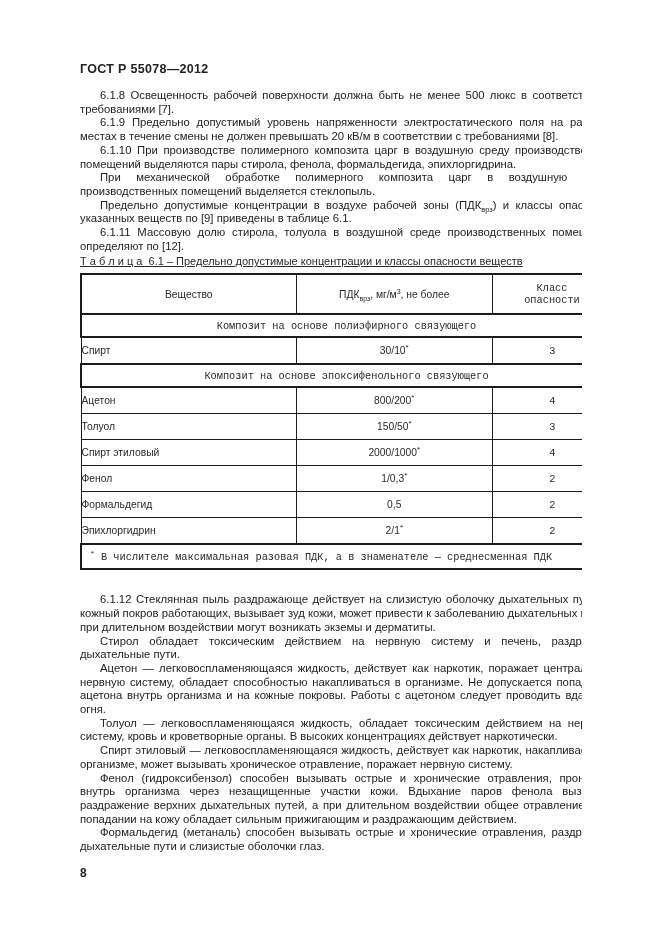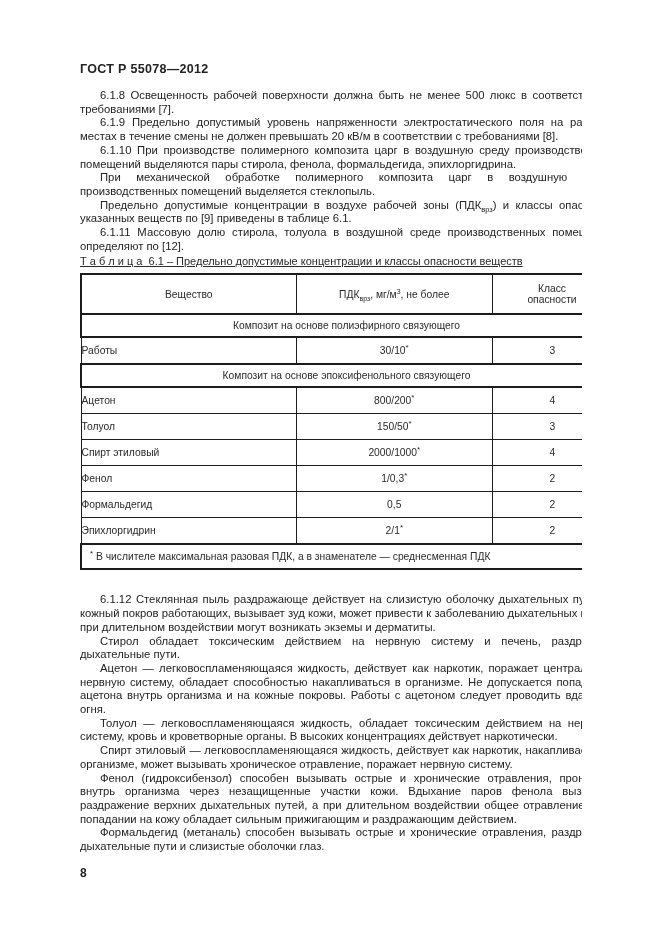--- a/index.html
+++ b/index.html
@@ -25,21 +25,21 @@
     table-layout:fixed;
   }
   table.gost-table td {
     border:1.5px solid #1c1c1c;
     font-size:10.3px; color:#2a2a2a;
     vertical-align:middle;
     padding:0;
   }
   tr.thead td { height:38px; text-align:center; border-bottom:2.5px solid #1c1c1c; border-top:2px solid #1c1c1c; }
   tr.thead td:first-child, tr.section td, tr.footnote td, td.c1 { border-left:2px solid #1c1c1c; }
-  tr.thead td:last-child, tr.section td, tr.footnote td, td.c3 { border-right:2px solid #1c1c1c; }
+  tr.thead td:last-child, tr.section td, tr.footnote td, td.c3 { border-right:2px solid #1c1c1c;font-family:Liberation Mono, monospace; }
   tr.section td { height:21px; text-align:center; border-top:2px solid #1c1c1c; border-bottom:2px solid #1c1c1c;margin-left:24px; }
   tr.data td { height:25px; }
   td.c1 { padding-left:14px; }
   td.c2, td.c3 { text-align:center; }
   tr.footnote td { height:23px; padding-left:8px; border-top:2px solid #1c1c1c; border-bottom:2px solid #1c1c1c; }
   sup.star { font-size:8px; line-height:0; }
   sub.hsub { font-size:7px; line-height:0; }
   sup.hsup { font-size:7px; line-height:0; }
   .bottom { margin-top:23px; }
   .page-number { margin-top:12px; font-weight:bold; font-size:12px; }
@@ -78,21 +78,21 @@
           <td><span>ПДК</span><sub class="hsub">врз</sub><span>, мг/м</span><sup class="hsup">3</sup><span>, не более</span></td>
           <td>
             <div>Класс</div>
             <div>опасности</div>
           </td>
         </tr>
         <tr class="section">
           <td colspan="3">Композит на основе полиэфирного связующего</td>
         </tr>
         <tr class="data">
-          <td class="c1">Работы</td>
+          <td class="c1">Спирт</td>
           <td class="c2"><span>30/10</span><sup class="star">*</sup></td>
           <td class="c3">3</td>
         </tr>
         <tr class="section">
           <td colspan="3">Композит на основе эпоксифенольного связующего</td>
         </tr>
         <tr class="data">
           <td class="c1">Ацетон</td>
           <td class="c2"><span>800/200</span><sup class="star">*</sup></td>
           <td class="c3">4</td>

